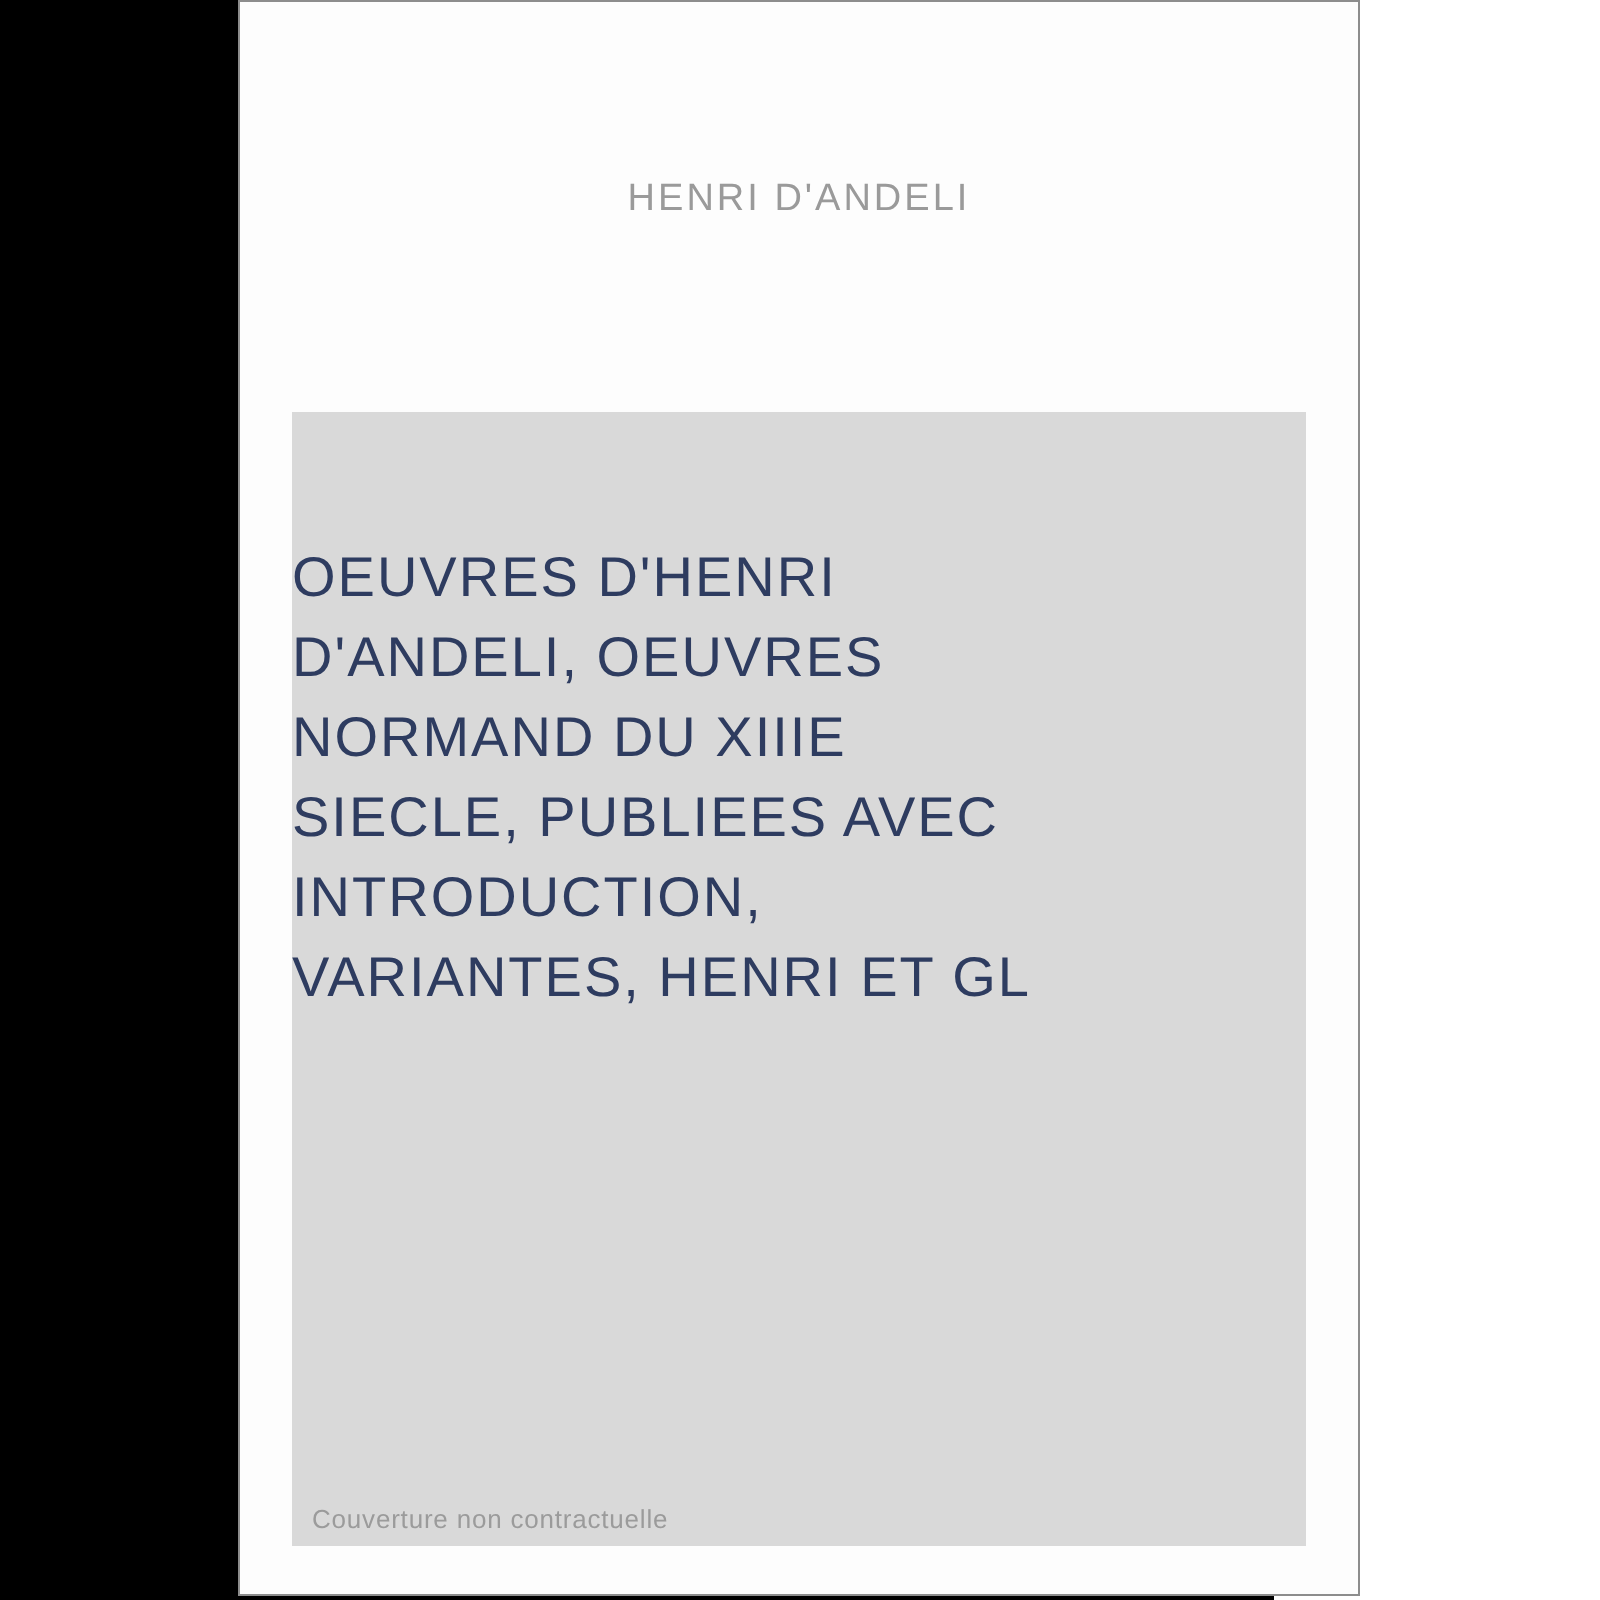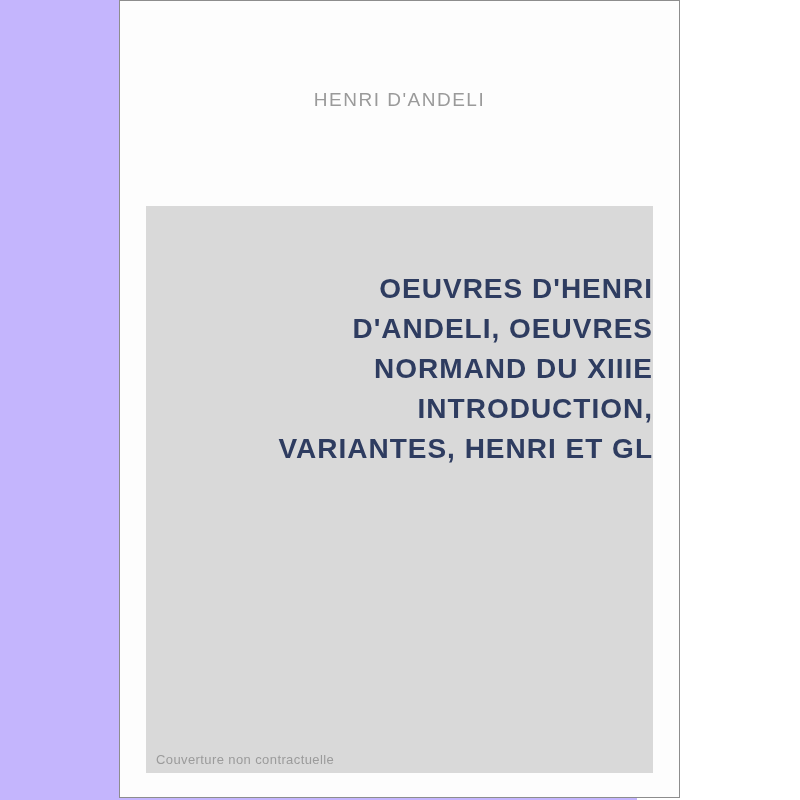--- a/index.html
+++ b/index.html
@@ -8,21 +8,21 @@
     width: 800px;
     height: 800px;
     background: #ffffff;
     font-family: "Liberation Sans", sans-serif;
     overflow: hidden;
   }
   .stage {
     position: relative;
     width: 637px;
     height: 800px;
-    background: #c4b5fd;
+    background: #000000;
   }
   .book-cover {
     position: absolute;
     left: 119px;
     top: 0px;
     width: 559px;
     height: 796px;
     background: var(--page_white, #fdfdfd);
     border: 1px solid var(--border_gray, #8d8d8d);
   }
@@ -37,26 +37,26 @@
   .title-panel {
     position: absolute;
     left: 26px;
     right: 26px;
     top: 205px;
     height: 567px;
     background: var(--panel_gray, #d9d9d9);
   }
   .book-title {
     padding-top: 63px;
-    text-align: right;
+    text-align: left;
     color: var(--title_blue, #2e3c60);
     font-size: 28px;
     line-height: 40px;
     letter-spacing: 1px;
-    font-weight: 700;
+    font-weight: 400;
   }
   .disclaimer {
     position: absolute;
     left: 10px;
     bottom: 6px;
     font-size: 13px;
     letter-spacing: 0.4px;
     color: var(--disclaimer_gray, #9b9b9b);
     text-align: center;
   }
@@ -65,19 +65,20 @@
 <body>
 
 <div class="stage">
   <div class="book-cover">
     <div class="author">HENRI D'ANDELI</div>
     <div class="title-panel">
       <div class="book-title">
         <div>OEUVRES D'HENRI</div>
         <div>D'ANDELI, OEUVRES</div>
         <div>NORMAND DU XIIIE</div>
+        <div>SIECLE, PUBLIEES AVEC</div>
         <div>INTRODUCTION,</div>
         <div>VARIANTES, HENRI ET GL</div>
       </div>
       <div class="disclaimer">Couverture non contractuelle</div>
     </div>
   </div>
 </div>
 
 </body></html>

